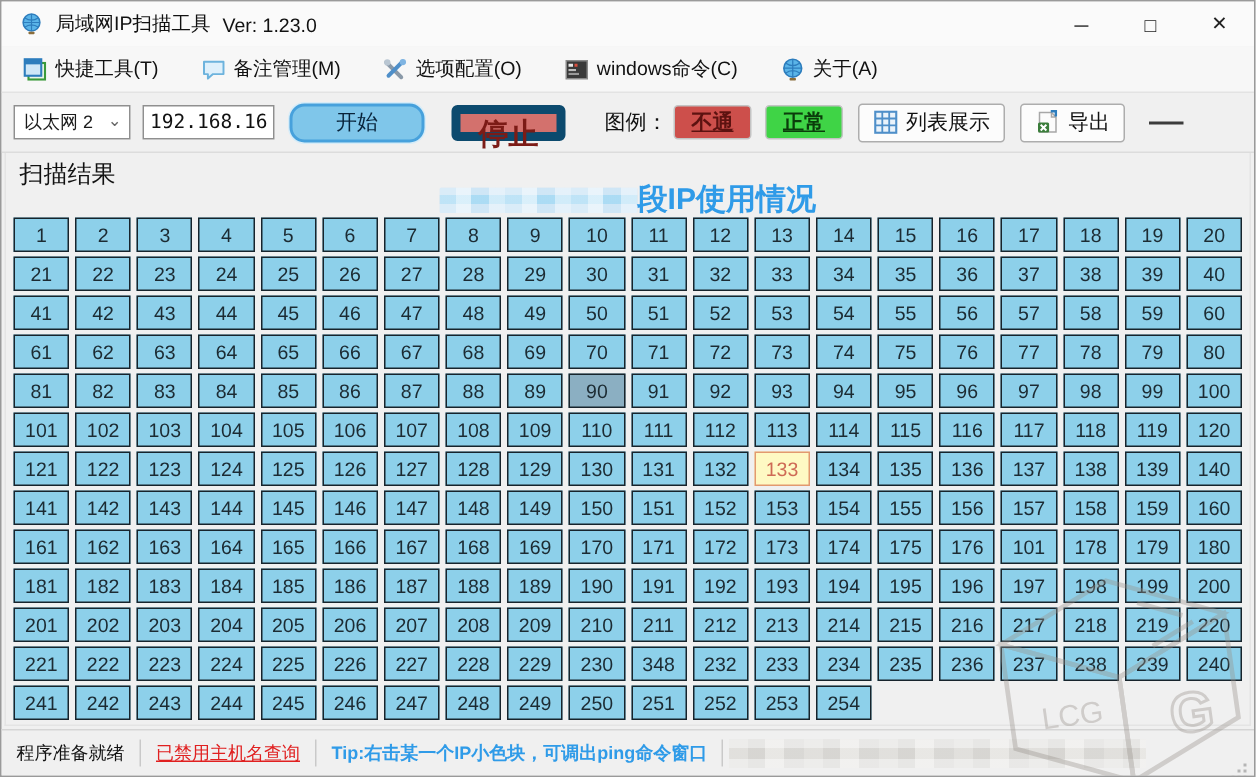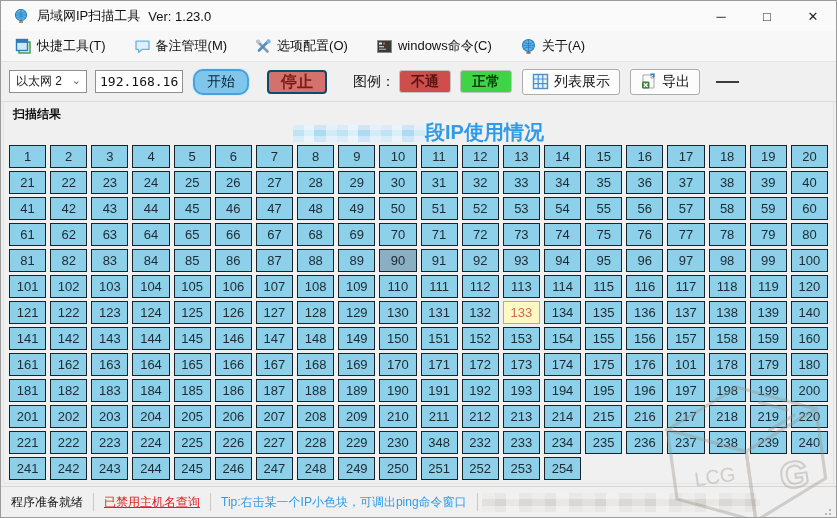--- a/index.html
+++ b/index.html
@@ -30,42 +30,42 @@
 
   
   .toolbar { position:absolute; top:61px; left:0; right:0; height:39px;
     display:flex; align-items:center; padding-left:8px; background:#f0f0f0; }
   .combo { width:78px; height:23px; background:#fff; border:1px solid #8f8f8f;
     display:flex; align-items:center; font-size:12px; padding-left:6px; position:relative; }
   .combo .chev { position:absolute; right:5px; top:3px; color:#666; font-size:11px; }
   .ip-input { width:88px; height:23px; border:1px solid #8f8f8f; background:#fff;
     font-family:"DejaVu Sans Mono","Liberation Mono",monospace; font-size:13px;
     padding:0 4px; margin-left:8px; color:#111; }
-  .btn-start { margin-left:10px; height:26px; padding:0 12px; font-size:14px; color:#08233a;
+  .btn-start { margin-left:10px; height:26px; padding:0 29px; font-size:14px; color:#08233a;
     background:#7fc6ea; border:2px solid #47a1dc; border-radius:10px;
     box-shadow:0 0 0 1px #d6ecf8; }
-  .btn-stop { margin-left:18px; height:24px; padding:0 12px; font-size:16px; color:#7c1b16; font-weight:bold;
-    background:#d3716d; border:2px solid #0c4a6e; border-radius:4px; }
+  .btn-stop { margin-left:18px; height:24px; padding:0 12px; font-size:20px; color:#7c1b16; font-weight:bold;
+    background:#d3716d; border:6px solid #0c4a6e; border-radius:4px; }
   .legend-label { margin-left:26px; font-size:14px; color:#111; }
   .chip { height:23px; padding:0 11px; font-size:14px; font-weight:bold;
-    border:1px solid #c3c3c3; border-radius:3px; display:flex; align-items:center; }
+    border:1px solid #c3c3c3; border-radius:3px; display:flex; align-items:center;text-decoration:underline; }
   .chip-bad { background:var(--legend-red); color:#5c1210; margin-left:4px; }
   .chip-good { background:var(--legend-green); color:#0b3c0b; margin-left:9px; }
   .tool-btn { margin-left:10px; height:26px; padding:0 9px; font-size:14px; color:#111;
     background:#fcfcfc; border:1px solid #adadad; border-radius:3px;
     display:flex; align-items:center; gap:5px; }
   .tool-btn svg { width:17px; height:17px; }
   .dash { margin-left:16px; width:23px; height:2px; background:#3c3c3c; }
 
   
   .scan-panel { position:absolute; top:100px; left:0; right:0; bottom:31px;
     border-top:1px solid #dcdcdc; }
   .scan-panel::after { content:""; position:absolute; inset:0 2px 2px 2px;
     border:1px solid #e4e4e4; border-top:none; pointer-events:none; }
-  .group-label { position:absolute; top:4px; left:10px; font-size:12px; color:#111; background:#f0f0f0; padding:0 2px;font-weight:bold; }
+  .group-label { position:absolute; top:4px; left:10px; font-size:16px; color:#111; background:#f0f0f0; padding:0 2px; }
   .scan-title { position:absolute; top:17px; left:0; right:0; text-align:center;
     font-size:20px; font-weight:bold; color:var(--accent-blue); }
   .scan-title .mosaic-blue { display:inline-block; vertical-align:-3px; width:132px; height:17px;
     background:
       repeating-linear-gradient(90deg,#bcdcf2 0 11px,#d8ebf8 11px 21px,#a8d2ee 21px 33px,#cfe6f6 33px 44px),
       repeating-linear-gradient(0deg,rgba(255,255,255,.45) 0 6px,rgba(140,190,230,.45) 6px 12px);
     background-blend-mode:overlay; border-radius:1px; }
 
   
   .ip-grid { position:absolute; top:43px; left:8px; right:8px;
@@ -77,21 +77,21 @@
   .cell.marked { background:#fef9c3; border:1px solid var(--cell-marked-border); color:var(--cell-marked-text); }
 
   
   .statusbar { position:absolute; left:0; right:0; bottom:0; height:31px;
     background:#f0f0f0; border-top:1px solid #d5d5d5; display:flex; align-items:center;
     font-size:12px; }
   .status-sec { padding:0 10px; display:flex; align-items:center; height:18px;
     border-right:1px solid #c9c9c9; white-space:nowrap; }
   .status-ready { color:#111; }
   .status-disabled { color:#e02020; text-decoration:underline; }
-  .status-tip { color:var(--accent-blue); }
+  .status-tip { color:var(--accent-blue);font-weight:bold; }
   .status-mosaic { width:278px; height:19px; margin-left:4px;
     background:
       repeating-linear-gradient(90deg,#dbdad7 0 13px,#cfcecb 13px 24px,#e4e3e0 24px 37px,#d2d1ce 37px 50px),
       repeating-linear-gradient(0deg,rgba(255,255,255,.5) 0 6px,rgba(170,168,164,.5) 6px 13px);
     background-blend-mode:overlay; }
   .grip { position:absolute; right:5px; bottom:6px; width:2px; height:2px; background:#b5b5b5;
     box-shadow:-8px 8px #b5b5b5,-4px 8px #b5b5b5,0 8px #b5b5b5,-4px 4px #b5b5b5,0 4px #b5b5b5,0 0 #b5b5b5; }
   .grip-base { position:absolute; right:0; bottom:0; width:16px; height:16px; }
 
   

